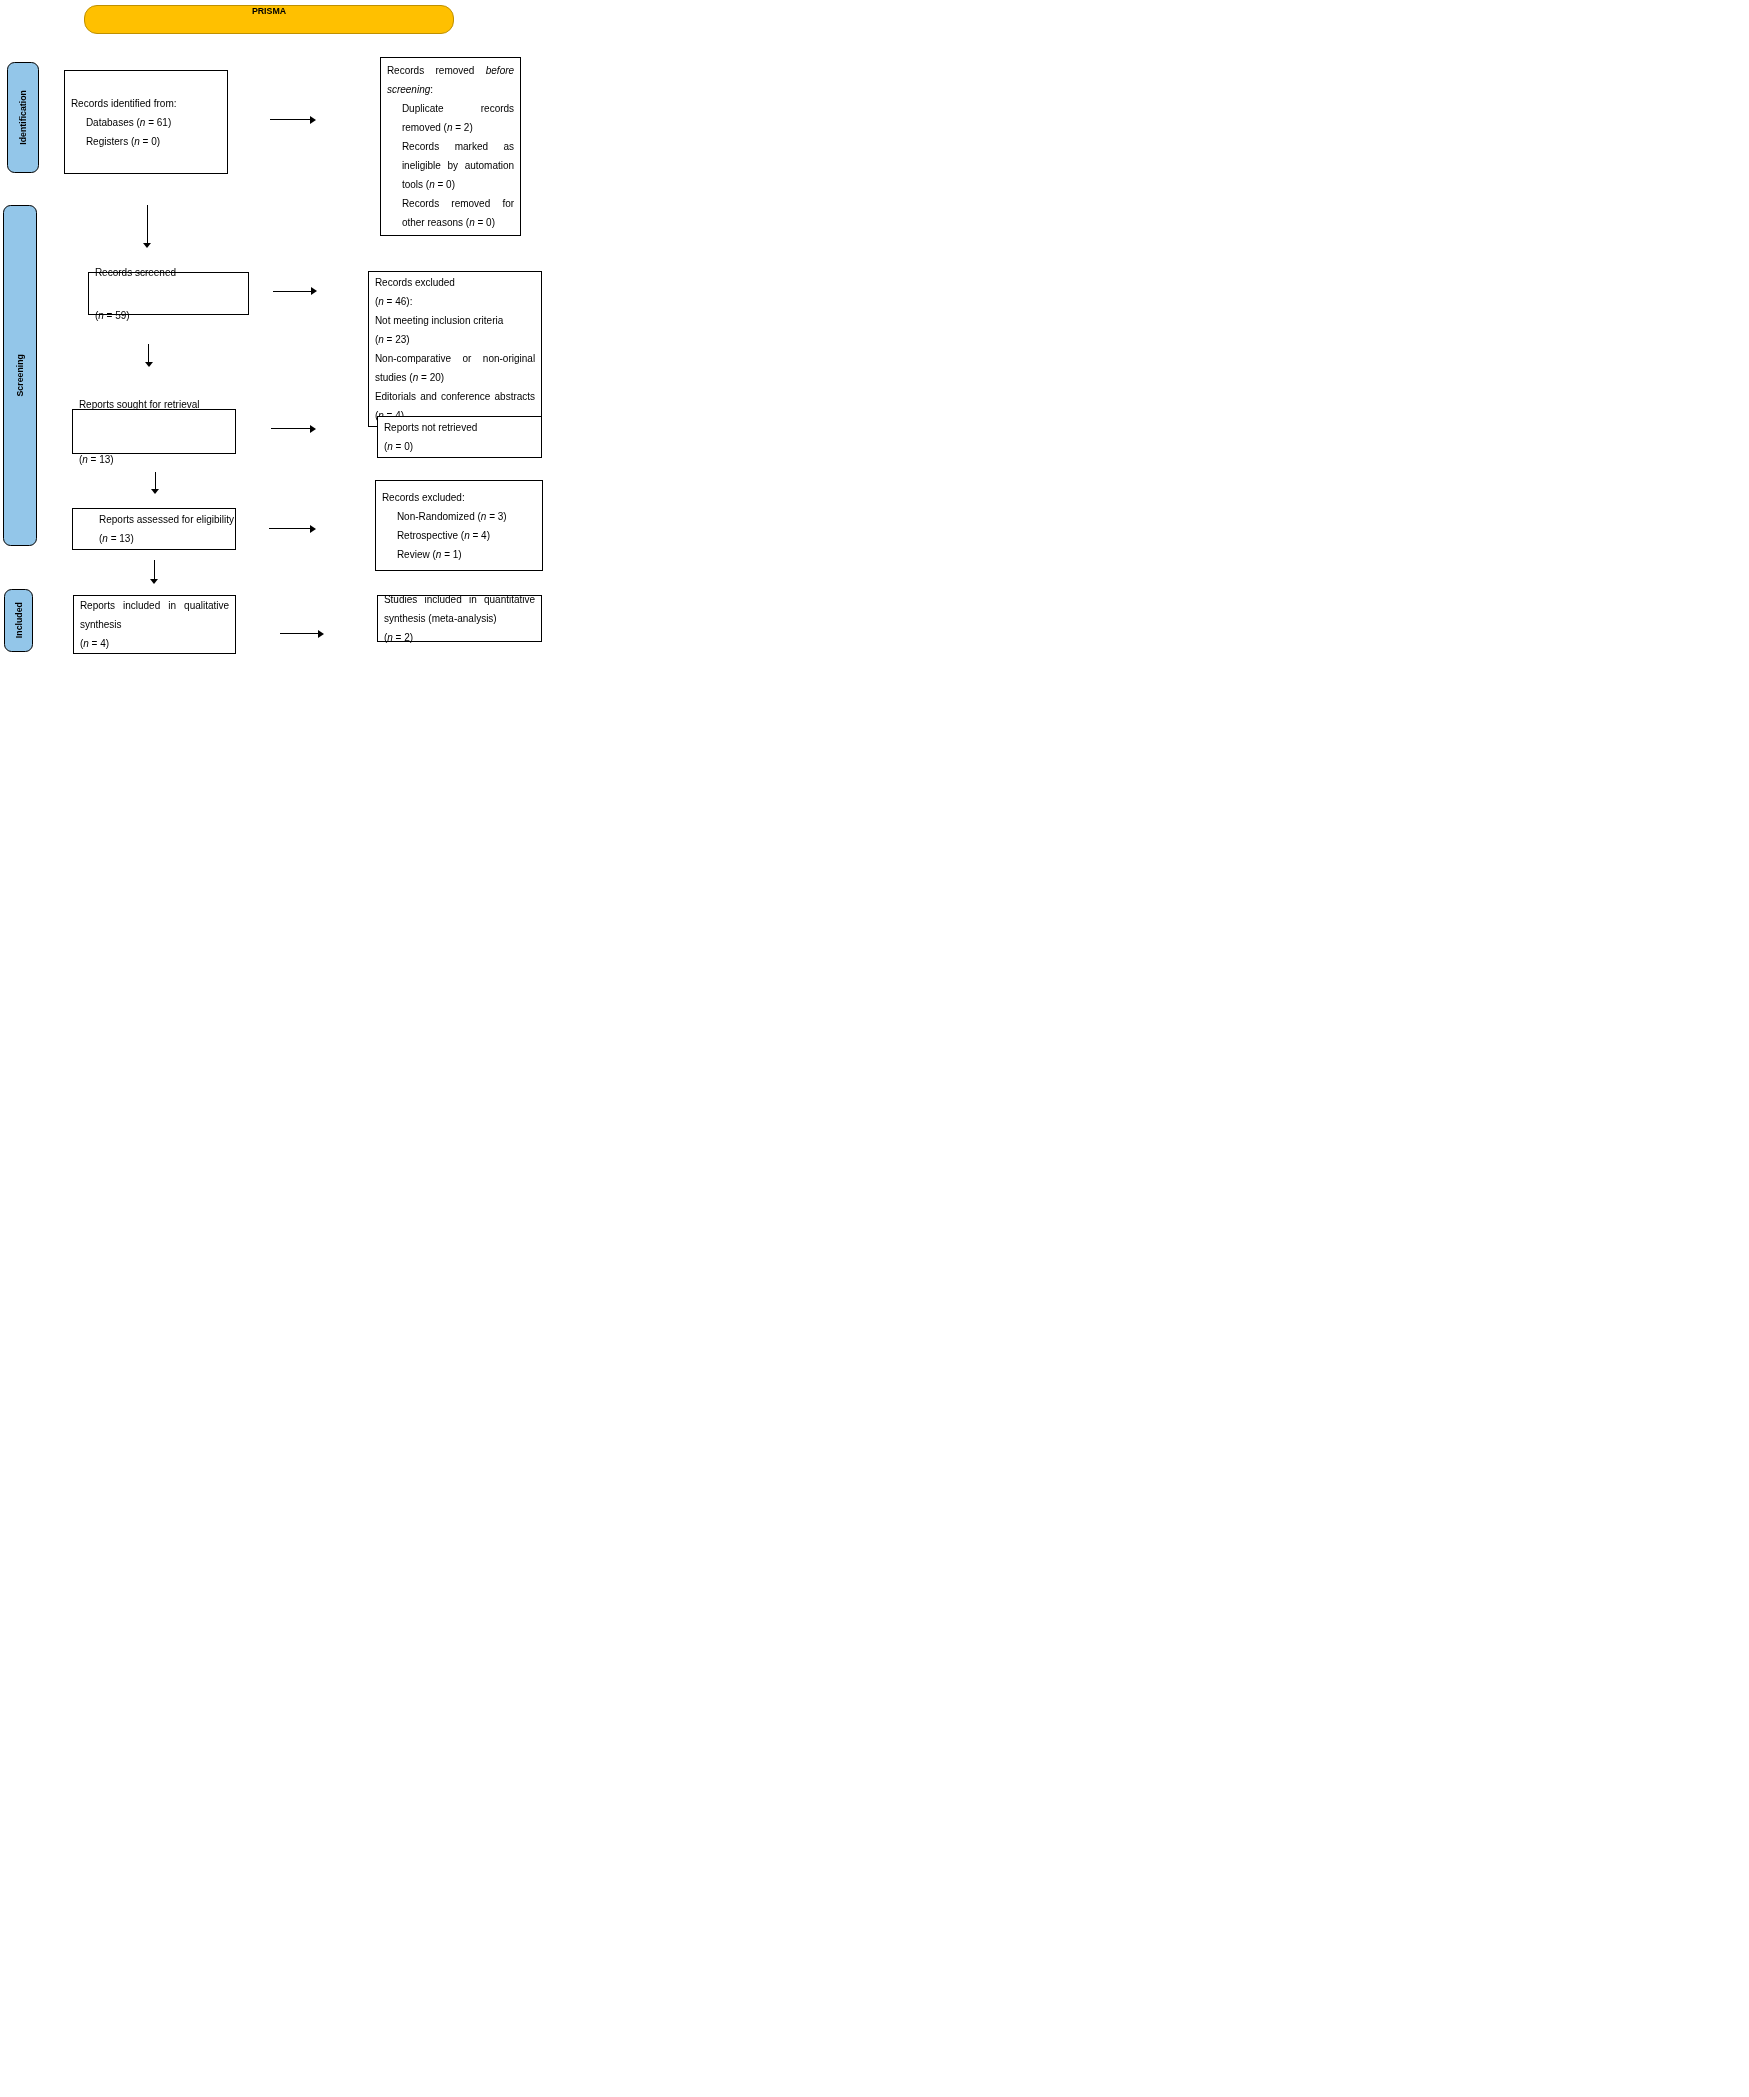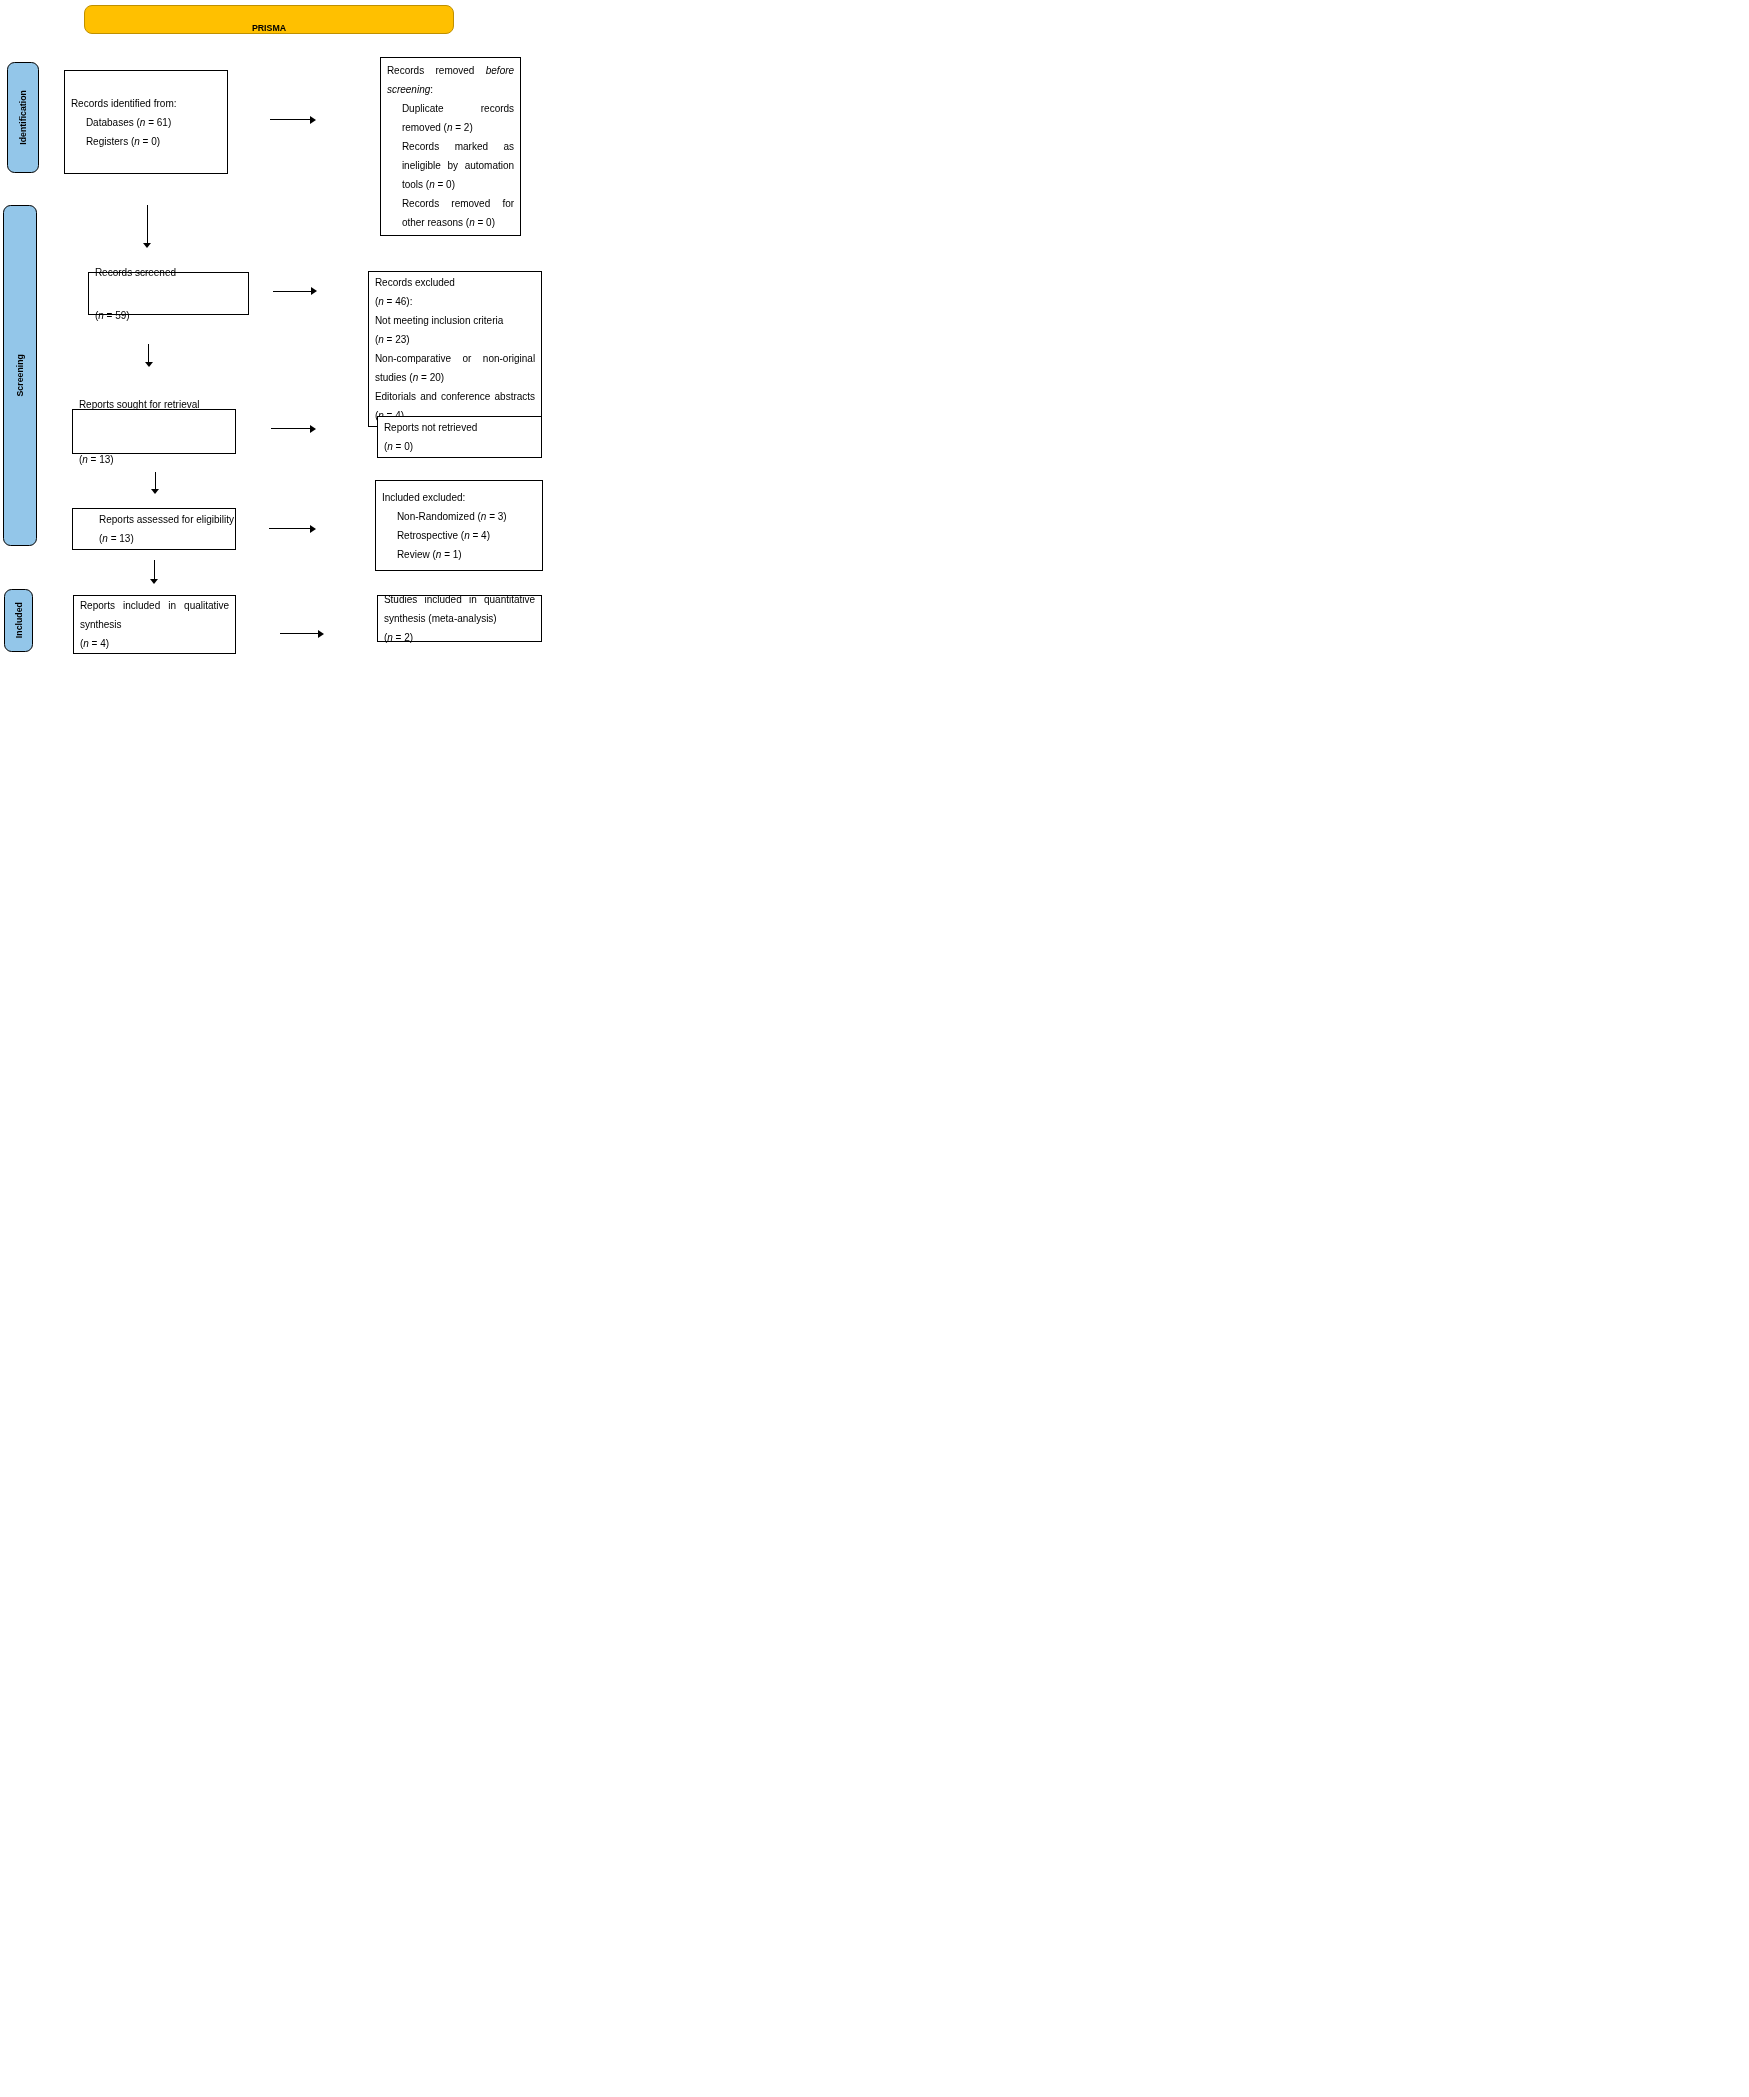--- a/index.html
+++ b/index.html
@@ -9,22 +9,22 @@
     --line-color:#000000;
   }
   html,body{margin:0;padding:0;background:#ffffff;}
   body{font-family:"Liberation Sans","DejaVu Sans",sans-serif;color:#000;}
   #canvas{position:relative;width:547px;height:660px;background:#fff;overflow:hidden;}
 
   
   .banner{
     position:absolute;left:84px;top:5px;width:370px;height:28.5px;
     background:var(--banner-fill);border:1.7px solid var(--banner-border);
-    border-radius:8px;box-sizing:border-box;
-    display:flex;align-items:flex-end;justify-content:center;
+    border-radius:13px;box-sizing:border-box;
+    display:flex;align-items:flex-start;justify-content:center;
     font-weight:bold;font-size:8.8px;
   }
 
   
   .sidebar{
     position:absolute;background:var(--bar-fill);
     border:1.7px solid #000;border-radius:7.6px;box-sizing:border-box;
     display:flex;align-items:center;justify-content:center;
   }
   .sidebar .vlabel{
@@ -121,21 +121,21 @@
     </div>
   <div class="fbox" id="box-not-retrieved">
       <div class="line">Reports not retrieved</div>
       <div class="line">(<i>n</i> = 0)</div>
     </div>
   <div class="fbox" id="box-assessed">
       <div class="line">Reports assessed for eligibility</div>
       <div class="line">(<i>n</i> = 13)</div>
     </div>
   <div class="fbox" id="box-reports-excluded">
-      <div class="line">Included excluded:</div>
+      <div class="line">Records excluded:</div>
       <div class="line indent">Non-Randomized (<i>n</i> = 3)</div>
       <div class="line indent">Retrospective (<i>n</i> = 4)</div>
       <div class="line indent">Review (<i>n</i> = 1)</div>
     </div>
   <div class="fbox" id="box-qualitative">
       <div class="line spread">Reports included in qualitative</div>
       <div class="line">synthesis</div>
       <div class="line">(<i>n</i> = 4)</div>
     </div>
   <div class="fbox" id="box-quantitative">

